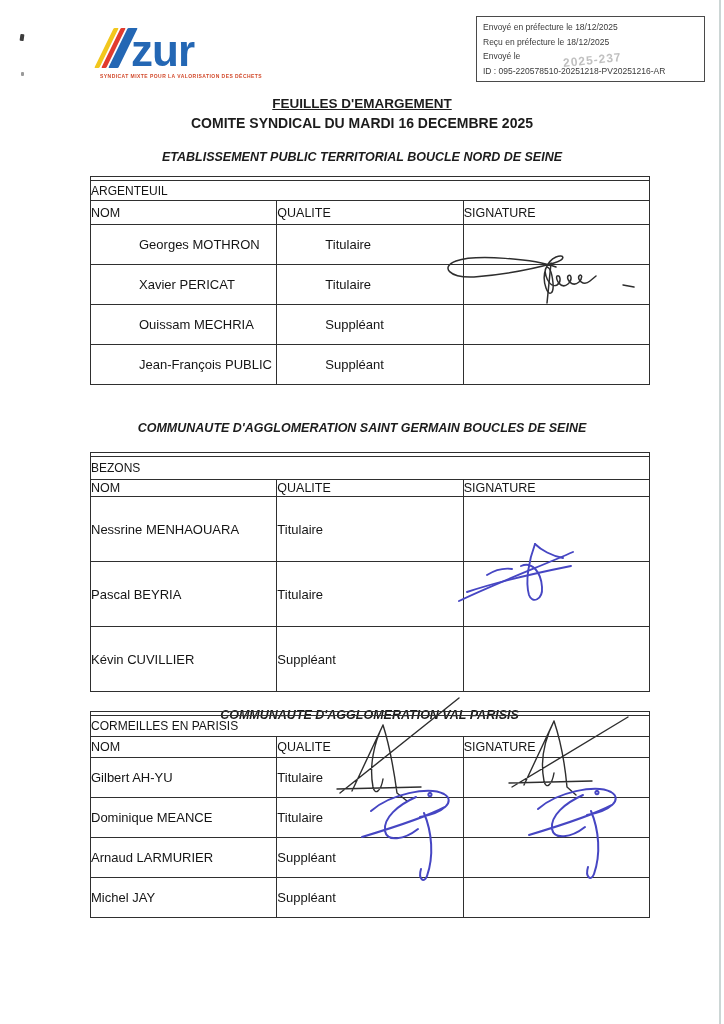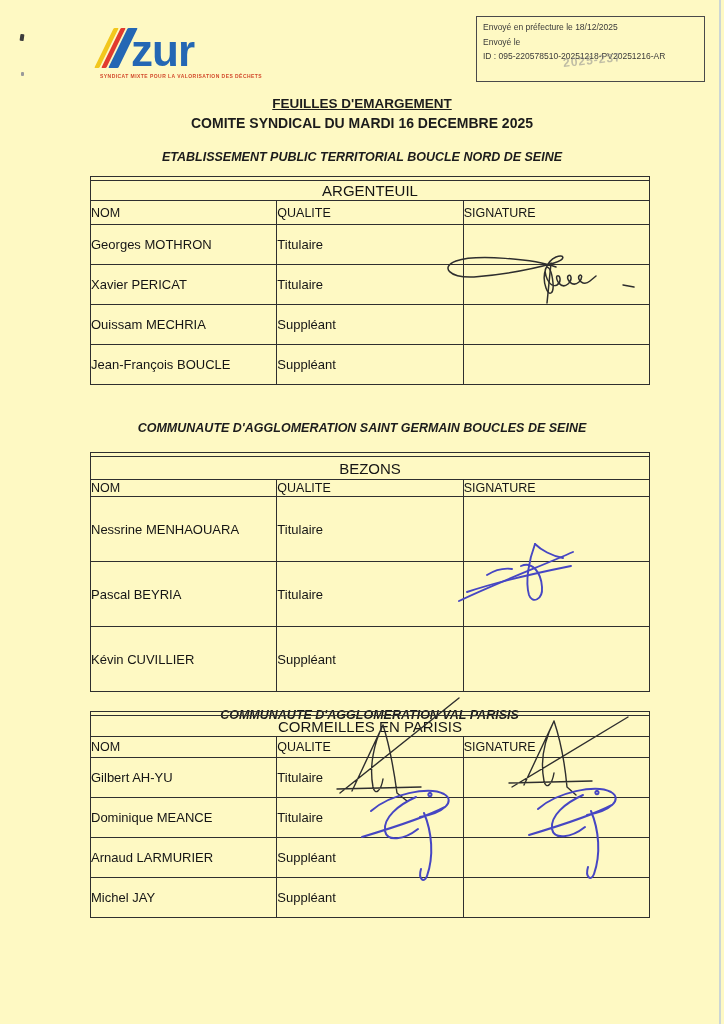--- a/index.html
+++ b/index.html
@@ -1,18 +1,18 @@
 <!DOCTYPE html>
 <html><head>
 <meta charset="utf-8">
 <style>
   html,body { margin:0; padding:0; background:#e8e8e8; }
   .page {
     position:relative; width:724px; height:1024px; margin:0 auto;
-    background:#fef9c3; overflow:hidden;
+    background:#ffffff; overflow:hidden;
     font-family:"Liberation Sans", sans-serif; color:#1c1c1c;
   }
   
   .mark1 { position:absolute; left:20px; top:34px; width:4px; height:7px; background:#3c3c3c; border-radius:1px; transform:rotate(8deg); }
   .mark2 { position:absolute; left:21px; top:72px; width:3px; height:4px; background:#9a9a9a; border-radius:1px; }
   .scan-edge { position:absolute; right:3px; top:0; width:2px; height:1024px; background:#ccd6d5; }
 
   
   .logo { position:absolute; left:100px; top:26px; }
   .logo-row { display:flex; align-items:flex-end; }
@@ -40,24 +40,24 @@
   .section-heading { position:absolute; left:0; right:0; text-align:center;
     font-size:12.5px; font-weight:bold; font-style:italic; }
   .sh1 { top:150px; } .sh2 { top:421px;font-style:italic; } .sh3 { top:708px;padding-left:15px; }
 
   
   table.sheet { position:absolute; left:90px; width:560px;
     border-collapse:collapse; table-layout:fixed; }
   .t1 { top:176px; } .t2 { top:452px; } .t3 { top:711px; }
   table.sheet td { border:1.5px solid #2f2f2f; box-sizing:border-box; padding:0; }
   tr.strip td { height:4px; border-bottom:1px solid #2f2f2f; }
-  td.city  { text-align:center; font-size:15px; color:#151515; }
+  td.city  { font-size:12px; color:#151515; }
   td.colhd { text-align:left; font-size:12.5px; color:#151515; }
   td.nom, td.qual { padding-left:14px; font-size:13px; color:#151515; vertical-align:middle; }
-  .t1 tr.city-r td { height:20px; } .t1 tr.hd-r td { height:24px; } .t1 tr.data td { height:40px; }
+  .t1 tr.city-r td { height:20px; } .t1 tr.hd-r td { height:24px; } .t1 tr.data td { height:40px;padding-left:48px; }
   .t2 tr.city-r td { height:23px; } .t2 tr.hd-r td { height:17px; } .t2 tr.data td { height:65px; }
   .t3 tr.city-r td { height:21px; } .t3 tr.hd-r td { height:21px; } .t3 tr.data td { height:40px; }
 
   
   .sig-overlay { position:absolute; left:0; top:0; width:724px; height:1024px; pointer-events:none; }
   .sig-overlay path { fill:none; stroke-linecap:round; stroke-linejoin:round; }
 </style>
 </head>
 <body>
 
@@ -74,20 +74,21 @@
           <span class="stripe-r"></span>
           <span class="stripe-b"></span>
       </div>
       <div class="logo-zur">zur</div>
     </div>
     <div class="logo-tagline">SYNDICAT MIXTE POUR LA VALORISATION DES DÉCHETS</div>
   </div>
 
   <div class="stamp">
     <div class="stamp-line">Envoyé en préfecture le 18/12/2025</div>
+    <div class="stamp-line">Reçu en préfecture le 18/12/2025</div>
     <div class="stamp-line">Envoyé le</div>
     <div class="stamp-line">ID : 095-220578510-20251218-PV20251216-AR</div>
     <div class="stamp-wm">2025-237</div>
   </div>
 
   <div class="doc-title">
     <div class="t1">FEUILLES D'EMARGEMENT</div>
     <div class="t2">COMITE SYNDICAL DU MARDI 16 DECEMBRE 2025</div>
   </div>
 
@@ -114,21 +115,21 @@
       <td class="nom">Xavier PERICAT</td>
       <td class="qual">Titulaire</td>
       <td></td>
     </tr>
     <tr class="data">
       <td class="nom">Ouissam MECHRIA</td>
       <td class="qual">Suppléant</td>
       <td></td>
     </tr>
     <tr class="data">
-      <td class="nom">Jean-François BOUCLE</td>
+      <td class="nom">Jean-François PUBLIC</td>
       <td class="qual">Suppléant</td>
       <td></td>
     </tr>
   </tbody>
     </table>
 
   <div class="section-heading sh2">COMMUNAUTE D'AGGLOMERATION SAINT GERMAIN BOUCLES DE SEINE</div>
   <table class="sheet t2">
     <tbody>
         <tr class="strip">

